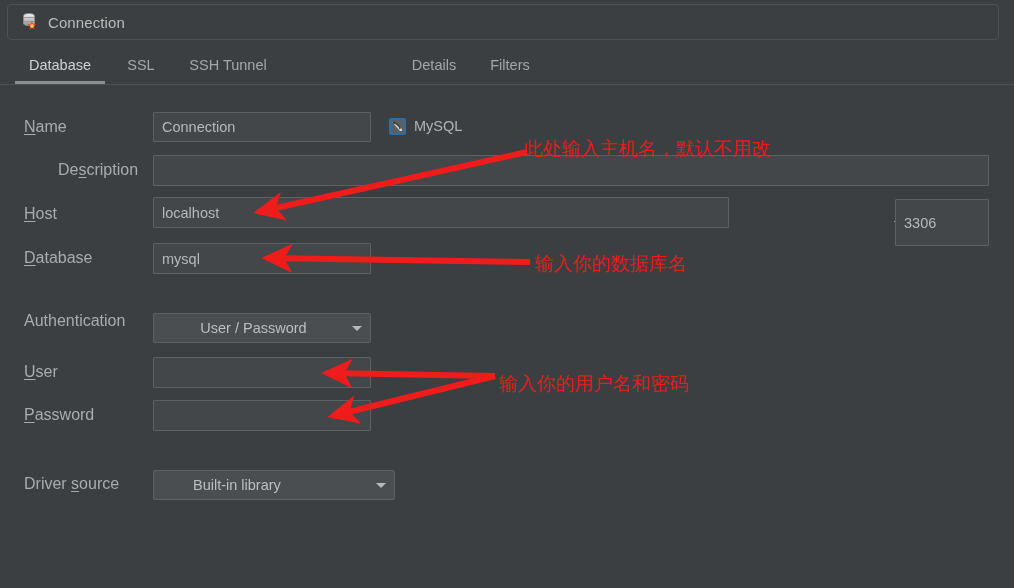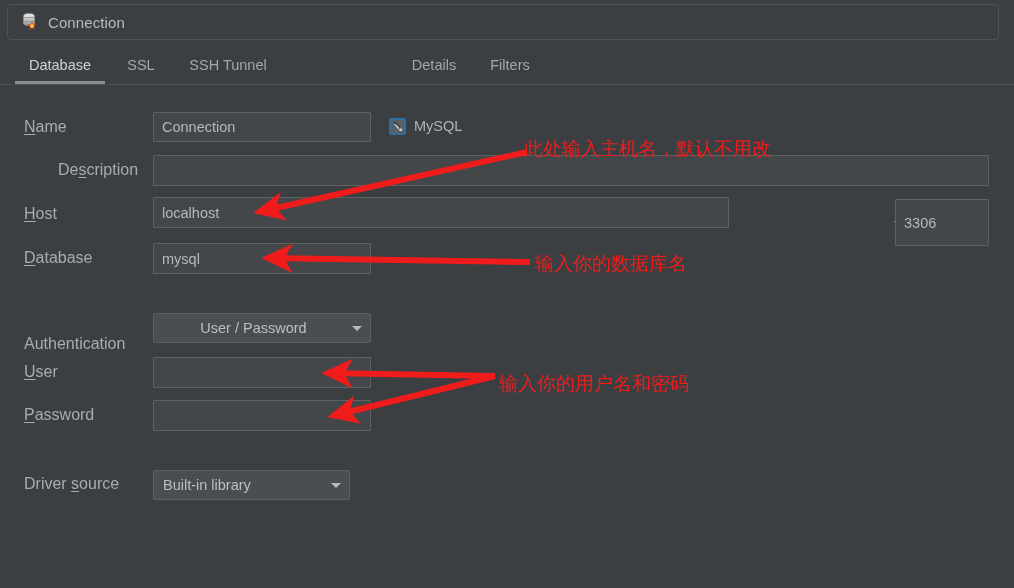--- a/index.html
+++ b/index.html
@@ -149,36 +149,36 @@
 
   <div class="label" style="left:24px;top:205px;"><u>H</u>ost</div>
   <input class="field" style="left: 153px; top: 197px; width: 576px; height: 31px;" value="localhost">
 
   <div class="label" style="left:894px;top:205px;"><u>P</u>ort</div>
   <input class="field" style="left: 895px; top: 199px; width: 94px; height: 47px;" value="3306">
 
   <div class="label" style="left:24px;top:249px;"><u>D</u>atabase</div>
   <input class="field" style="left: 153px; top: 243px; width: 218px; height: 31px;" value="mysql">
 
-  <div class="label" style="left:24px;top:335px;">Authentication</div>
+  <div class="label" style="left:24px;top:312px;">Authentication</div>
   <div class="combo" style="left:153px;top:313px;width:218px;height:30px;text-align:center;">
     <span class="combo-text">User / Password</span>
     <span class="combo-arrow">
         <i></i>
       </span>
   </div>
 
   <div class="label" style="left:24px;top:363px;"><u>U</u>ser</div>
   <input class="field" style="left: 153px; top: 357px; width: 218px; height: 31px;" value="">
 
   <div class="label" style="left:24px;top:406px;"><u>P</u>assword</div>
   <input class="field" type="password" style="left: 153px; top: 400px; width: 218px; height: 31px;" value="">
 
   <div class="label" style="left:24px;top:475px;">Driver <u>s</u>ource</div>
-  <div class="combo" style="left:153px;top:470px;width:197px;height:30px;">
+  <div class="combo" style="left:153px;top:470px;width:242px;height:30px;padding-left:30px;">
     <span class="combo-text">Built-in library</span>
     <span class="combo-arrow">
         <i></i>
       </span>
   </div>
 
   <svg class="arrows">
     <defs>
       <marker id="ah" viewBox="0 0 10 10" refX="8.5" refY="5" markerWidth="5.2" markerHeight="5.2" orient="auto-start-reverse">
         <path d="M 0 0.3 L 10 5 L 0 9.7 L 2.6 5 Z" fill="#f01c1c"></path>

